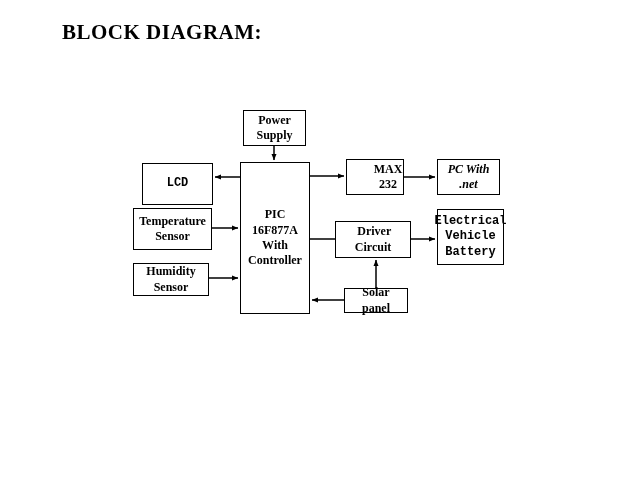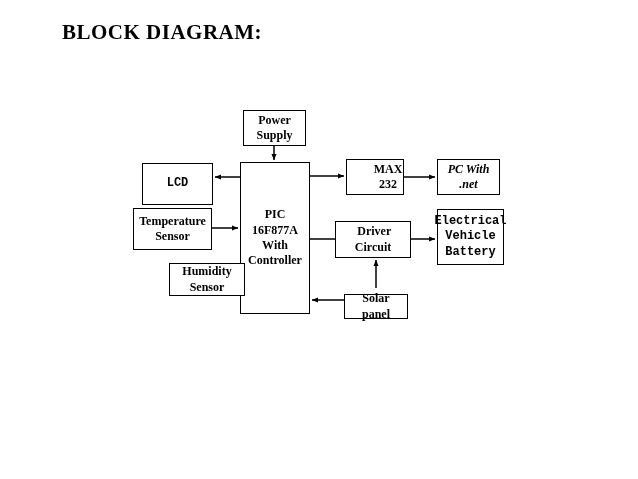--- a/index.html
+++ b/index.html
@@ -102,19 +102,19 @@
 232</span></div>
         <div class="node" style="left: 437px; top: 159px; width: 63px; height: 36px; font-style: italic;"><span>PC With
 .net</span></div>
         <div class="node" style="left: 133px; top: 208px; width: 79px; height: 42px;"><span>Temperature
 Sensor</span></div>
         <div class="node" style="left: 335px; top: 221px; width: 76px; height: 37px; text-align: right;"><span>Driver
 Circuit</span></div>
         <div class="node" style="left: 437px; top: 209px; width: 67px; height: 56px; font-family: Liberation Mono, monospace;"><span>Electrical
 Vehicle
 Battery</span></div>
-        <div class="node" style="left: 133px; top: 263px; width: 76px; height: 33px; margin-left: 36px;"><span>Humidity
+        <div class="node" style="left: 133px; top: 263px; width: 76px; height: 33px;"><span>Humidity
 Sensor</span></div>
-        <div class="node" style="left: 344px; top: 288px; width: 64px; height: 25px; margin-top: 6px;"><span>Solar panel</span></div>
+        <div class="node" style="left: 344px; top: 288px; width: 64px; height: 25px;"><span>Solar panel</span></div>
       </div>
   </div>
 
 </div>
 
 </body></html>

